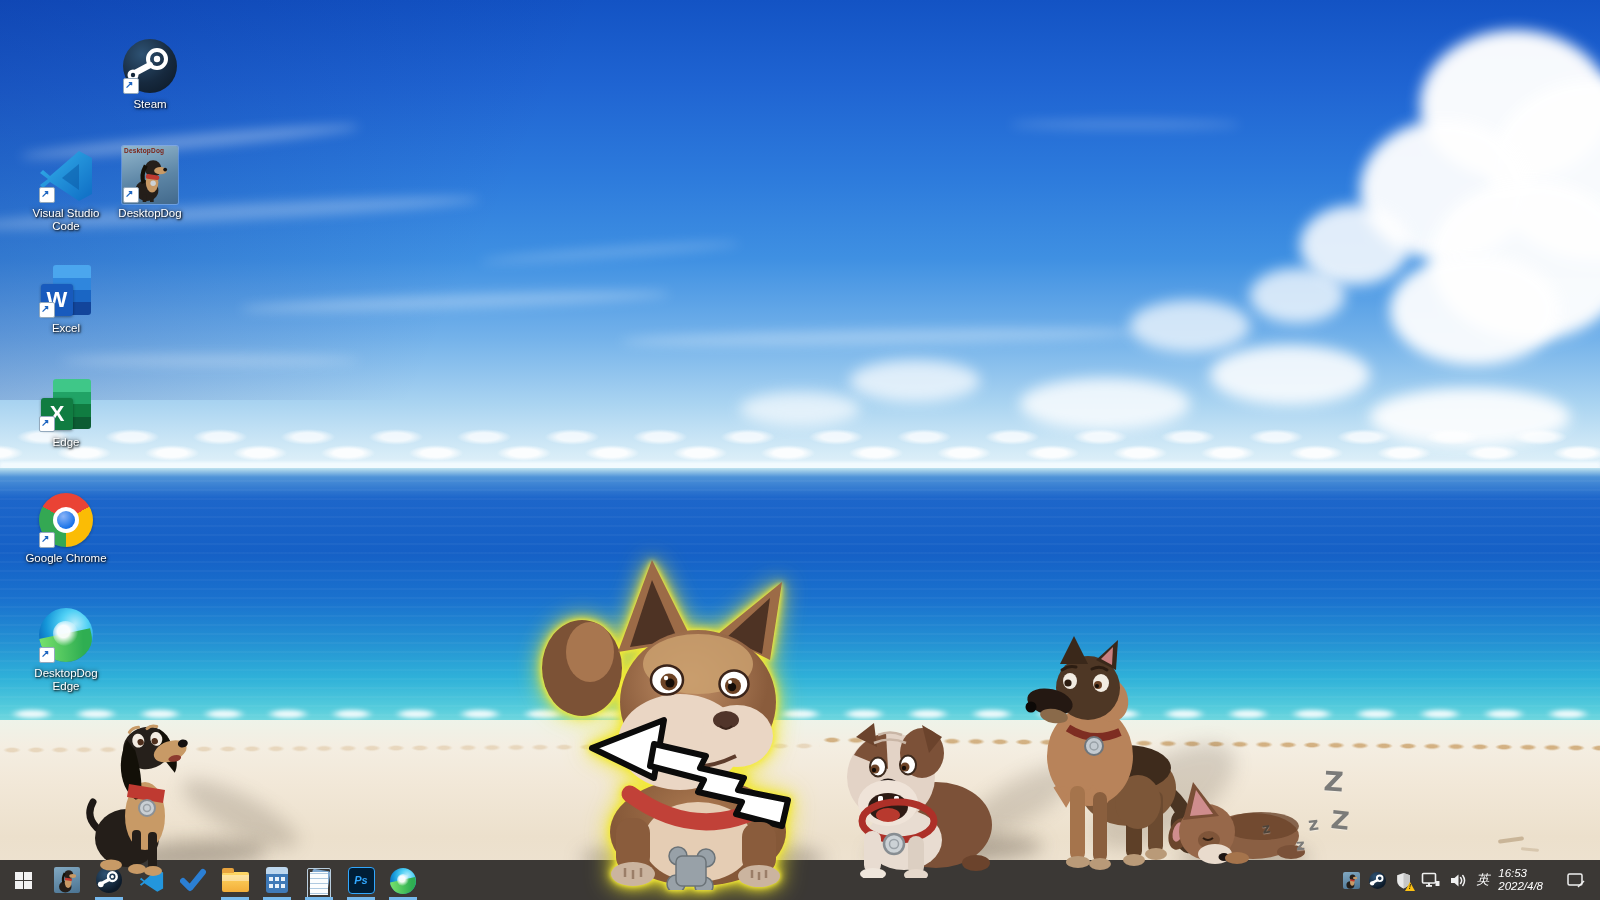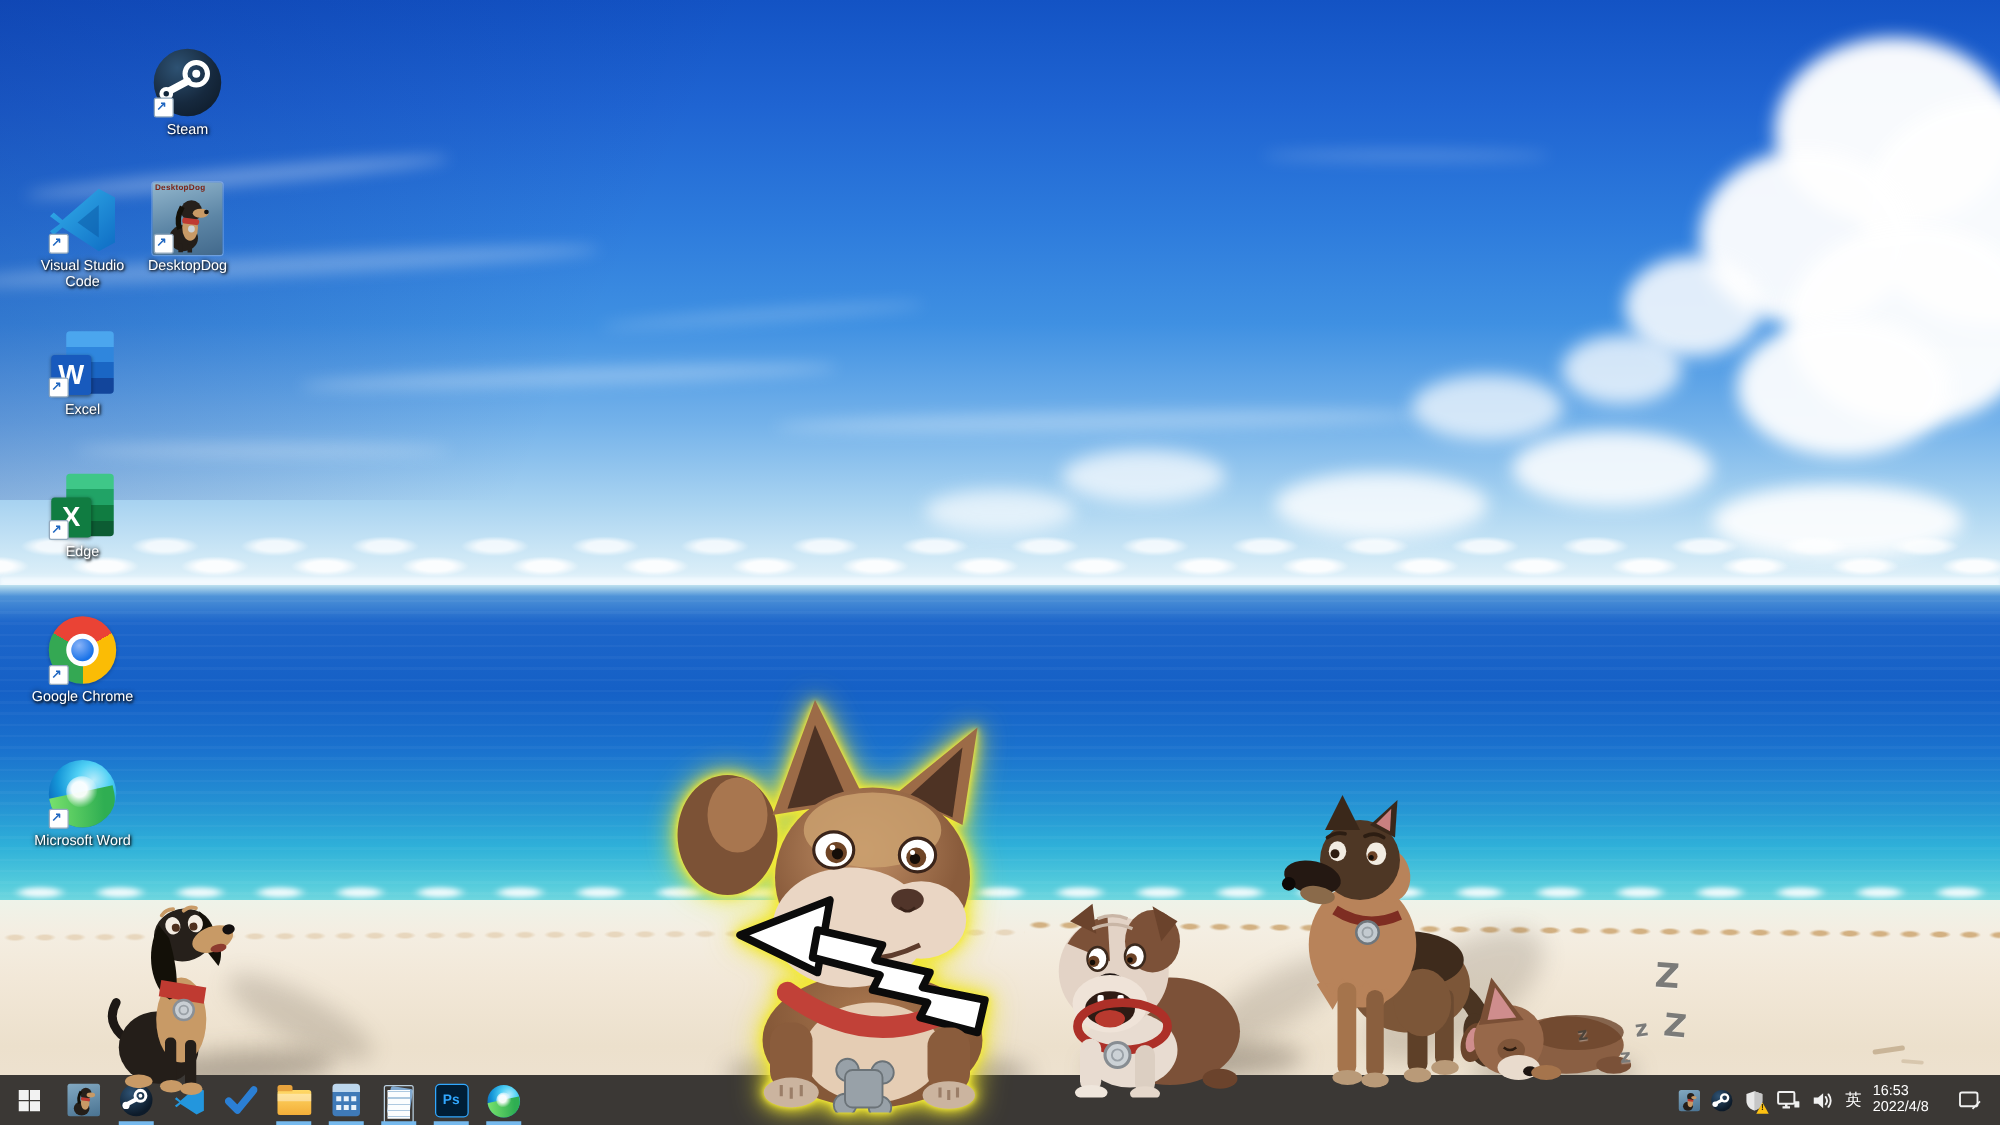--- a/index.html
+++ b/index.html
@@ -93,21 +93,21 @@
   .glow{filter:drop-shadow(0 0 2px #f7ee3e) drop-shadow(0 0 5px #efe52f) drop-shadow(0 0 11px rgba(240,230,45,.85));}
   .zz{position:absolute;z-index:55;color:#7b7b79;font-weight:bold;font-family:"DejaVu Sans",sans-serif;text-shadow:0 1px 1px rgba(255,255,255,.4);}
   .z0{left:1324px;top:766px;font-size:27px;transform:rotate(4deg);}
   .z1{left:1308px;top:813px;font-size:18px;transform:rotate(-8deg);}
   .z2{left:1331px;top:806px;font-size:25px;transform:rotate(6deg);}
   .z3{left:1296px;top:836px;font-size:15px;transform:rotate(-5deg);}
   .z4{left:1262px;top:820px;font-size:14px;color:#4e443a;transform:rotate(-10deg);}
 
   
   .taskbar{position:absolute;left:0;bottom:0;width:1600px;height:40px;z-index:40;
-    background:var(--taskbar-bg,#3b3835);display:flex;align-items:stretch;}
+    background:var(--taskbar-bg,#3b3835);display:flex;align-items:stretch;font-style:italic;}
   .tb-btn{width:42px;position:relative;display:flex;align-items:center;justify-content:center;cursor:pointer;}
   .tb-start{width:46px;}
   .winlogo{width:17px;height:17px;display:grid;grid-template-columns:8px 8px;grid-template-rows:8px 8px;gap:1.5px;}
   .winlogo span{background:#f2f2f2;}
   .runline{position:absolute;left:7px;right:7px;bottom:0;height:3px;background:var(--running-indicator,#76b9ed);}
   .ticon-thumb{width:26px;height:26px;border-radius:2px;overflow:hidden;position:relative;
     background:linear-gradient(165deg,#82a9c2,#4a7392);}
   .steam-mini{width:26px;height:26px;border-radius:50%;background:radial-gradient(circle at 35% 28%,#2e5273,#0d1b2a 70%);}
   .check-mini{width:26px;height:24px;}
   .folder{width:27px;height:20px;position:relative;margin-top:3px;background:linear-gradient(180deg,#ffd967,#f3ae39);border-radius:2px;}
@@ -264,21 +264,21 @@
       <div class="sc"></div>
     </div>
     <div class="dlabel">Google Chrome</div>
   </div>
 
   <div class="dicon" style="left:23px;top:607px;">
     <div class="art">
       <div class="edge-ball"></div>
       <div class="sc"></div>
     </div>
-    <div class="dlabel">Microsoft Word</div>
+    <div class="dlabel">DesktopDog Edge</div>
   </div>
 
 
   <svg class="dog" style="left:85px;top:698px;" width="115" height="180" viewBox="0 0 115 180">
     <path d="M12,130 Q0,118 8,104" stroke="#1d1815" stroke-width="7" fill="none" stroke-linecap="round"></path>
     <ellipse cx="42" cy="140" rx="32" ry="29" fill="#241e19"></ellipse>
     <ellipse cx="60" cy="118" rx="20" ry="34" fill="#c89a66"></ellipse>
     <g transform="rotate(-12 62 50)">
       <ellipse cx="62" cy="50" rx="24" ry="21" fill="#26201b"></ellipse>
       <path d="M44,38 C28,58 28,86 40,98 C48,100 52,78 50,50 Z" fill="#131008"></path>

